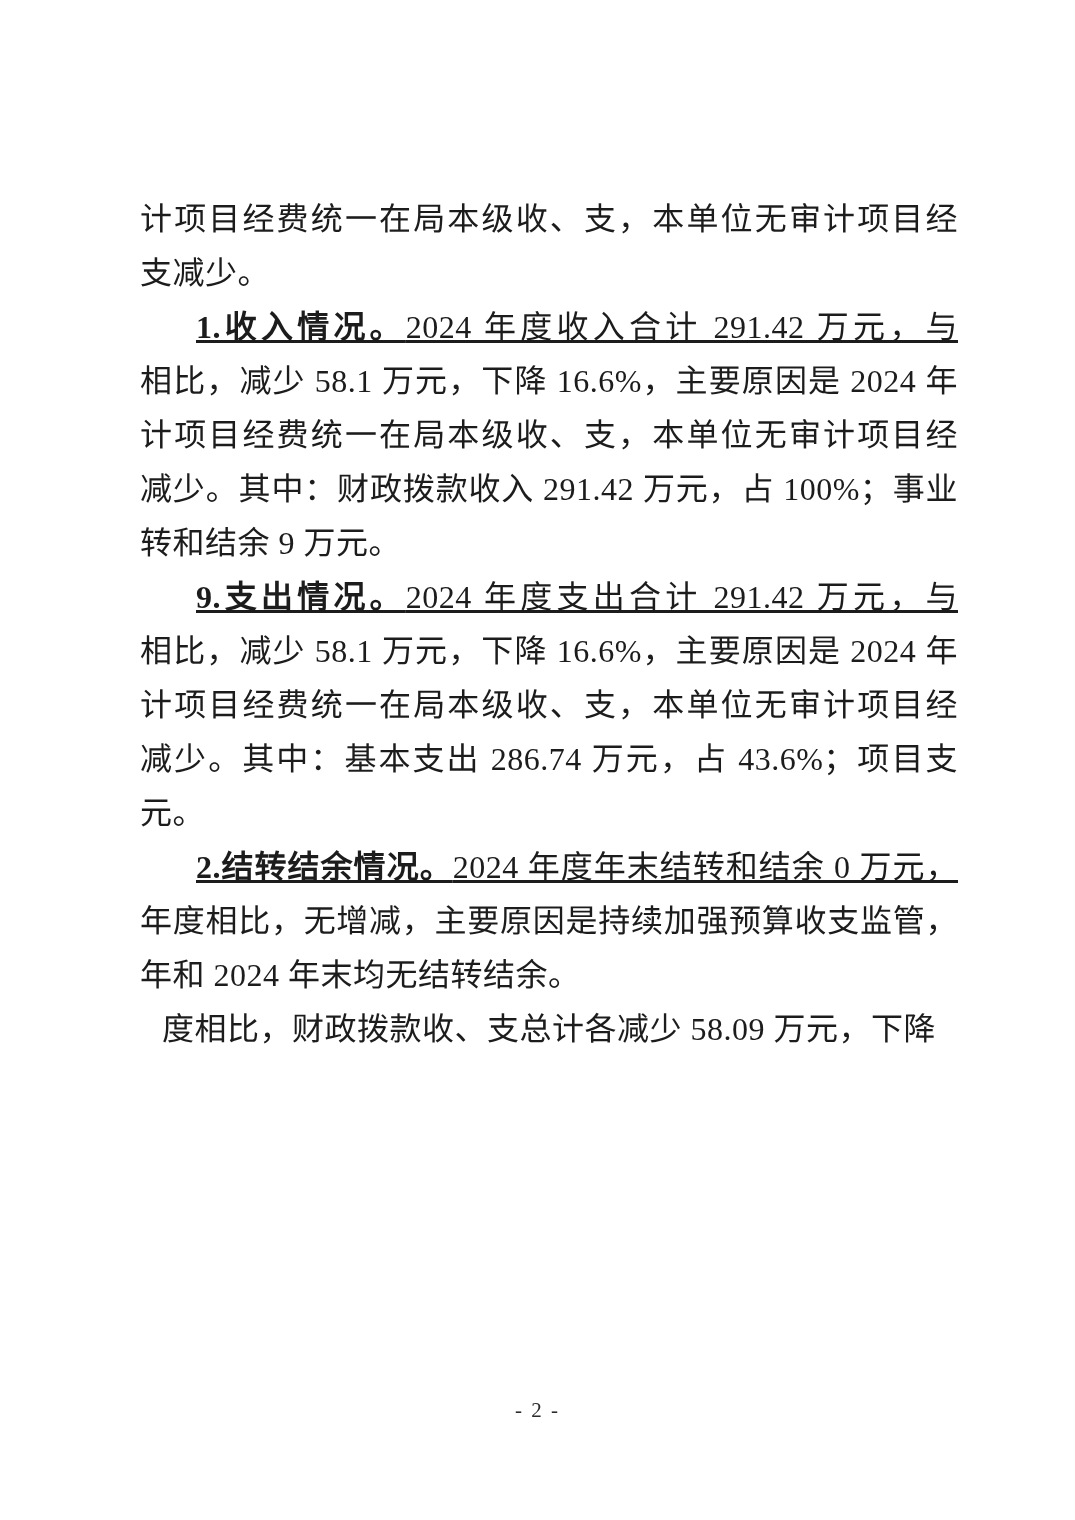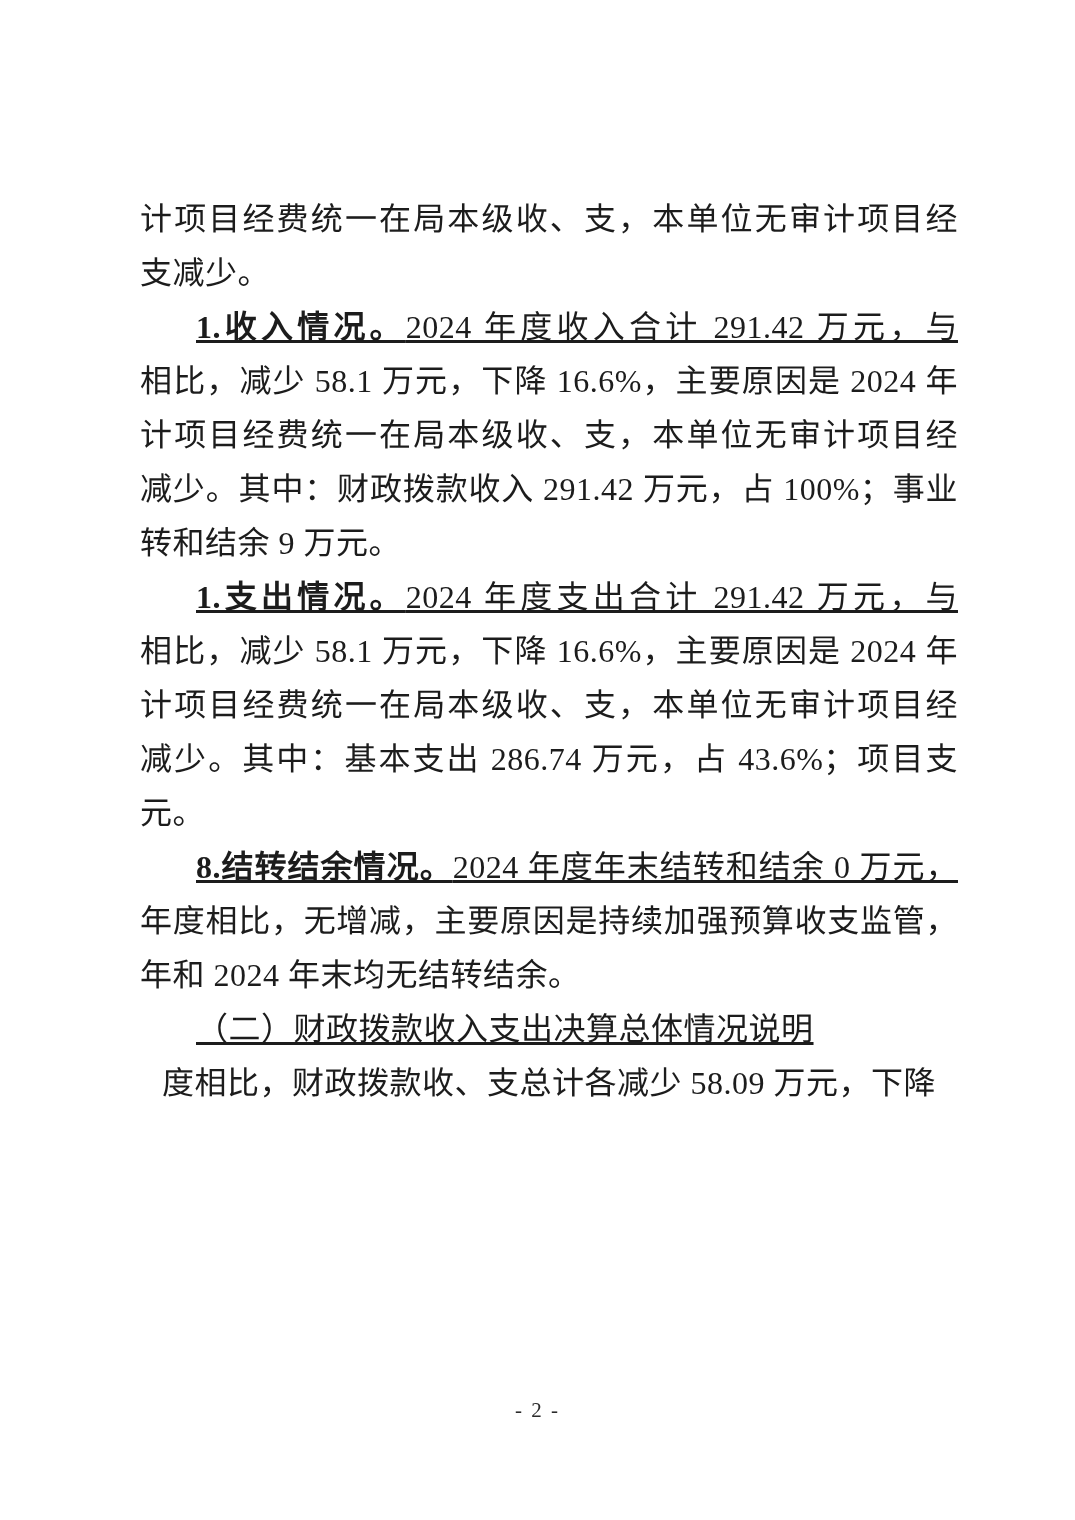--- a/index.html
+++ b/index.html
@@ -77,32 +77,29 @@
         <div class="line last"><span class="run">支减少。</span></div>
       </div>
       <div class="paragraph">
         <div class="line indent"><span class="run bold">1.收入情况。</span><span class="run">2024 年度收入合计 291.42 万元，与 2023 年度</span></div>
         <div class="line"><span class="run">相比，减少 58.1 万元，下降 16.6%，主要原因是 2024 年开始审</span></div>
         <div class="line"><span class="run">计项目经费统一在局本级收、支，本单位无审计项目经费，收入</span></div>
         <div class="line"><span class="run">减少。其中：财政拨款收入 291.42 万元，占 100%；事业收入 0</span></div>
         <div class="line last"><span class="run">转和结余 9 万元。</span></div>
       </div>
       <div class="paragraph">
-        <div class="line indent"><span class="run bold">1.支出情况。</span><span class="run">2024 年度支出合计 291.42 万元，与 2023 年度</span></div>
+        <div class="line indent"><span class="run bold">9.支出情况。</span><span class="run">2024 年度支出合计 291.42 万元，与 2023 年度</span></div>
         <div class="line"><span class="run">相比，减少 58.1 万元，下降 16.6%，主要原因是 2024 年开始审</span></div>
         <div class="line"><span class="run">计项目经费统一在局本级收、支，本单位无审计项目经费，支出</span></div>
         <div class="line"><span class="run">减少。其中：基本支出 286.74 万元，占 43.6%；项目支出 4.68</span></div>
         <div class="line last"><span class="run">元。</span></div>
       </div>
       <div class="paragraph">
-        <div class="line indent"><span class="run bold">8.结转结余情况。</span><span class="run">2024 年度年末结转和结余 0 万元，与 2023</span></div>
+        <div class="line indent"><span class="run bold">2.结转结余情况。</span><span class="run">2024 年度年末结转和结余 0 万元，与 2023</span></div>
         <div class="line"><span class="run">年度相比，无增减，主要原因是持续加强预算收支监管，2023</span></div>
         <div class="line last"><span class="run">年和 2024 年末均无结转结余。</span></div>
-      </div>
-      <div class="paragraph">
-        <div class="line indent last"><span class="run">（二）财政拨款收入支出决算总体情况说明</span></div>
       </div>
       <div class="paragraph">
         <div class="line last"><span class="run">度相比，财政拨款收、支总计各减少 58.09 万元，下降 16.6%。</span></div>
       </div>
     </div>
   <div class="page-footer">- 2 -</div>
 </div>
 
 </body></html>

